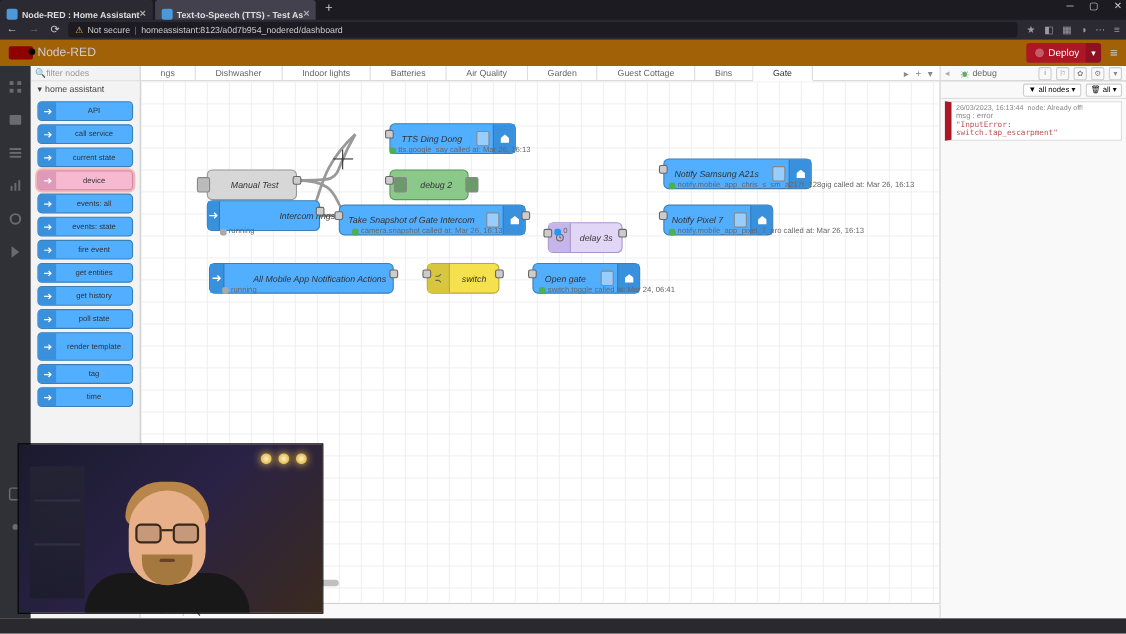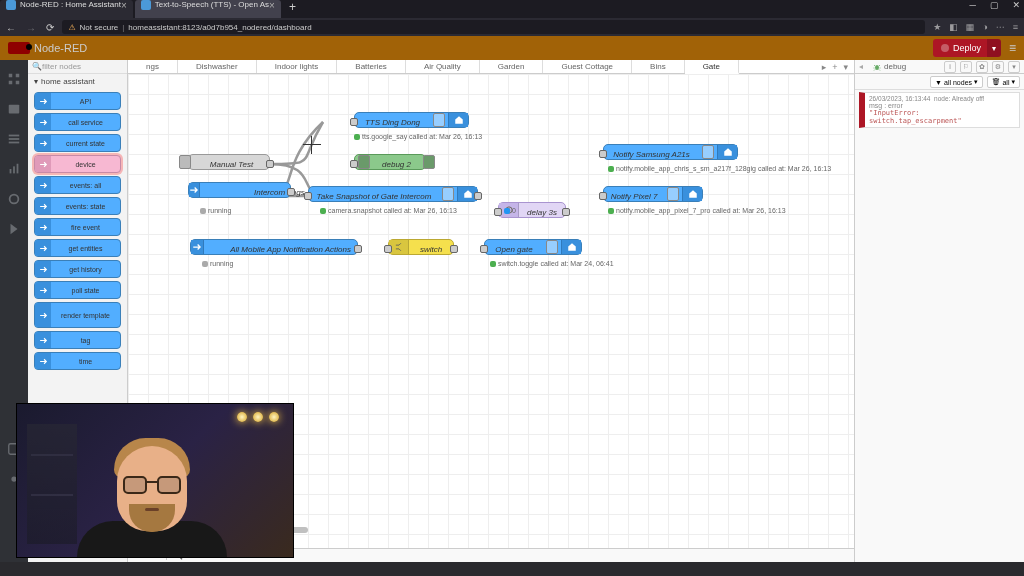--- a/index.html
+++ b/index.html
@@ -1,21 +1,21 @@
 <!DOCTYPE html>
 <html><head>
 <meta charset="utf-8">
 <style>
   * { box-sizing: border-box; margin: 0; padding: 0; font-family: Helvetica, Arial, sans-serif; }
   body { width: 1024px; height: 576px; overflow: hidden; background: #2a2a2e; }
   
   
   .titlebar { height: 18px; background: #1c1b22; display: flex; align-items: center; position: relative; }
   .tabs-row { display: flex; height: 18px; }
-  .tab { display: flex; align-items: flex-start; padding: 0 6px; font-size: 8px; color: #ddd; background: #42414d; border-radius: 3px 3px 0 0; margin-right: 2px; min-width: 120px; max-width: 150px; }
+  .tab { display: flex; align-items: flex-end; padding: 0 6px; font-size: 8px; color: #ddd; background: #42414d; border-radius: 3px 3px 0 0; margin-right: 2px; min-width: 120px; max-width: 150px; font-weight: bold; }
   .tab.active { background: #2b2a33; }
   .tab-icon { width: 10px; height: 10px; background: #4b99d8; border-radius: 2px; margin-right: 4px; flex-shrink:0; }
   .tab-close { margin-left: auto; color: #aaa; font-size: 10px; cursor: pointer; }
   .newtab { color: #ccc; margin-left: 6px; font-size: 12px; }
   .window-ctrl { position: absolute; right: 4px; top: 0; display: flex; gap: 14px; color: #ccc; font-size: 9px; }
 
   .addrbar { height: 18px; background: #2b2a33; display: flex; align-items: center; padding: 0 6px; gap: 8px; }
   .nav-icons { display: flex; gap: 10px; color: #ccc; font-size: 10px; }
   .urlbox { flex: 1; height: 14px; background: #1c1b22; border-radius: 3px; display:flex; align-items:center; padding:0 6px; font-size:8px; color:#ccc; gap:4px;}
   .urlbox .warn { color:#ffb85c; font-size:8px;}
@@ -63,21 +63,21 @@
   .ws-tab.active { border-bottom: 2px solid #fff; color:#333; background:#fff; margin-bottom:-1px;}
   .ws-tab-ctrl { margin-left:auto; display:flex; align-items:center; gap:6px; padding:0 6px; color:#888; font-size:9px;}
   .canvas-wrap{flex:1; position:relative; overflow:hidden;}
   .canvas { position:absolute; inset:0; background-color:#fff; background-image: linear-gradient(#eee 1px, transparent 1px), linear-gradient(90deg, #eee 1px, transparent 1px); background-size: 20px 20px; }
   .cursor-cross { position:absolute; width:18px; height:18px; }
   .cursor-cross::before,.cursor-cross::after{content:"";position:absolute;background:#333;}
   .cursor-cross::before{left:8px;top:0;width:1px;height:18px;}
   .cursor-cross::after{top:8px;left:0;height:1px;width:18px;}
 
   
-  .node { position:absolute; height:16px; border-radius:5px; border:1px solid #666; display:flex; align-items:flex-end; font-size:8px; font-style:italic; color:#333; }
+  .node { position:absolute; height:28px; border-radius:5px; border:1px solid #666; display:flex; align-items:center; font-size:8px; font-style:italic; color:#333; }
   .node .nicon{width:20px;height:100%;border-right:1px solid rgba(0,0,0,0.15);display:flex;align-items:center;justify-content:center;}
   .node .nicon.right{border-right:none;border-left:1px solid rgba(0,0,0,0.15);}
   .node .nicon svg{width:10px;height:10px;fill:#fff;}
   .node .nlabel{flex:1;text-align:center;padding:0 6px;white-space:nowrap;}
   .node .port{width:8px;height:8px;background:#ccc;border:1px solid #666;border-radius:2px;position:absolute;top:5px;}
   .node .port.in{left:-5px;} .node .port.out{right:-5px;}
   .node.blue{background:#52aeff;border-color:#3a7fb8;}
   .node.blue .nicon{background:#3990dd;}
   .node.green{background:#8bc98b;border-color:#5a9a5a;}
   .node.yellow{background:#f5e04d;border-color:#bba832;}
@@ -135,21 +135,21 @@
 
 <div class="titlebar">
   <div class="tabs-row">
     <div class="tab active">
       <span class="tab-icon"></span>
       <span>Node-RED : Home Assistant</span>
       <span class="tab-close">×</span>
     </div>
     <div class="tab">
       <span class="tab-icon"></span>
-      <span>Text-to-Speech (TTS) - Open As</span>
+      <span>Text-to-Speech (TTS) - Test As</span>
       <span class="tab-close">×</span>
     </div>
     <span class="newtab">+</span>
   </div>
   <div class="window-ctrl">
     <span>─</span>
     <span>▢</span>
     <span>✕</span>
   </div>
 </div>

